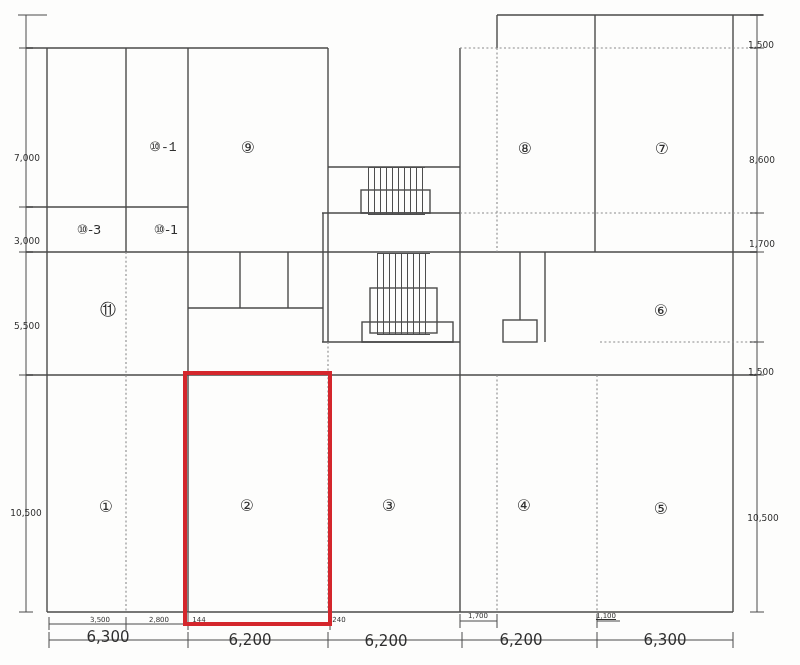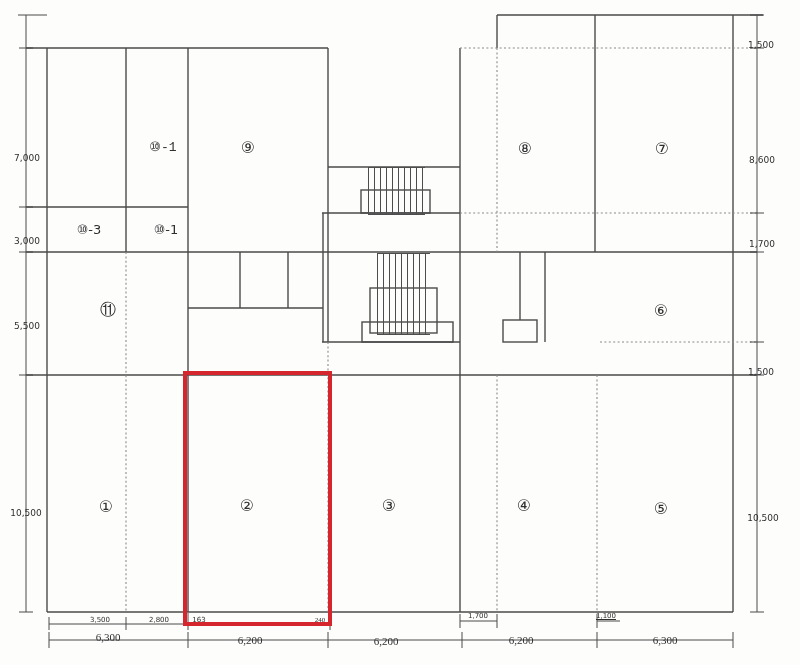--- a/index.html
+++ b/index.html
@@ -3,21 +3,21 @@
 <meta charset="utf-8">
 <style>
   html,body{margin:0;padding:0;background:#ffffff;}
   #plan{position:relative;width:800px;height:665px;background:#fdfdfc;overflow:hidden;
         font-family:"DejaVu Sans",sans-serif;color:#2e2e2e;}
   #plan svg{position:absolute;left:0;top:0;}
   .lbl{position:absolute;transform:translate(-50%,-50%);white-space:nowrap;color:#2f2f2f;}
   .room-label{font-size:16px;letter-spacing:0;}
   .room-label.small{font-size:13px;}
   .dim-left,.dim-right{font-size:9px;margin-top:12px;}
-  .dim-main{font-size:11px;font-family:Liberation Serif, serif;}
+  .dim-main{font-size:15px;}
   .dim-detail{font-size:7px;}
   .hatch{position:absolute;background:repeating-linear-gradient(90deg,#4d4d4d 0 1.2px,transparent 1.2px 6px);
          border-top:1px solid #4d4d4d;border-bottom:1px solid #4d4d4d;}
   .highlight{position:absolute;border:4px solid #d4262c;background:transparent;}
 </style>
 </head>
 <body>
 
 <div id="plan">
 
@@ -135,22 +135,22 @@
       <span class="lbl dim-left" style="left: 27px; top: 229px;">3,000</span>
       <span class="lbl dim-left" style="left: 27px; top: 314px;">5,500</span>
       <span class="lbl dim-left" style="left: 26px; top: 501px;">10,500</span>
       <span class="lbl dim-right" style="left: 761px; top: 33px;">1,500</span>
       <span class="lbl dim-right" style="left: 762px; top: 148px;">8,600</span>
       <span class="lbl dim-right" style="left: 762px; top: 232px;">1,700</span>
       <span class="lbl dim-right" style="left: 761px; top: 360px;">1,500</span>
       <span class="lbl dim-right" style="left: 763px; top: 506px;">10,500</span>
       <span class="lbl dim-detail" style="left: 88px; top: 620px; margin-left: 12px;">3,500</span>
       <span class="lbl dim-detail" style="left: 159px; top: 620px;">2,800</span>
-      <span class="lbl dim-detail" style="left: 199px; top: 620px;">163</span>
-      <span class="lbl dim-detail" style="left: 320px; top: 620px; font-family: Liberation Serif, serif;">240</span>
+      <span class="lbl dim-detail" style="left: 199px; top: 620px;">144</span>
+      <span class="lbl dim-detail" style="left: 339px; top: 620px;">240</span>
       <span class="lbl dim-detail" style="left: 478px; top: 616px;">1,700</span>
       <span class="lbl dim-detail" style="left: 606px; top: 616px; text-decoration: underline;">1,100</span>
       <span class="lbl dim-main" style="left: 108px; top: 637px;">6,300</span>
       <span class="lbl dim-main" style="left: 250px; top: 640px;">6,200</span>
       <span class="lbl dim-main" style="left: 386px; top: 641px;">6,200</span>
       <span class="lbl dim-main" style="left: 521px; top: 640px;">6,200</span>
       <span class="lbl dim-main" style="left: 665px; top: 640px;">6,300</span>
     </div>
 </div>
 

